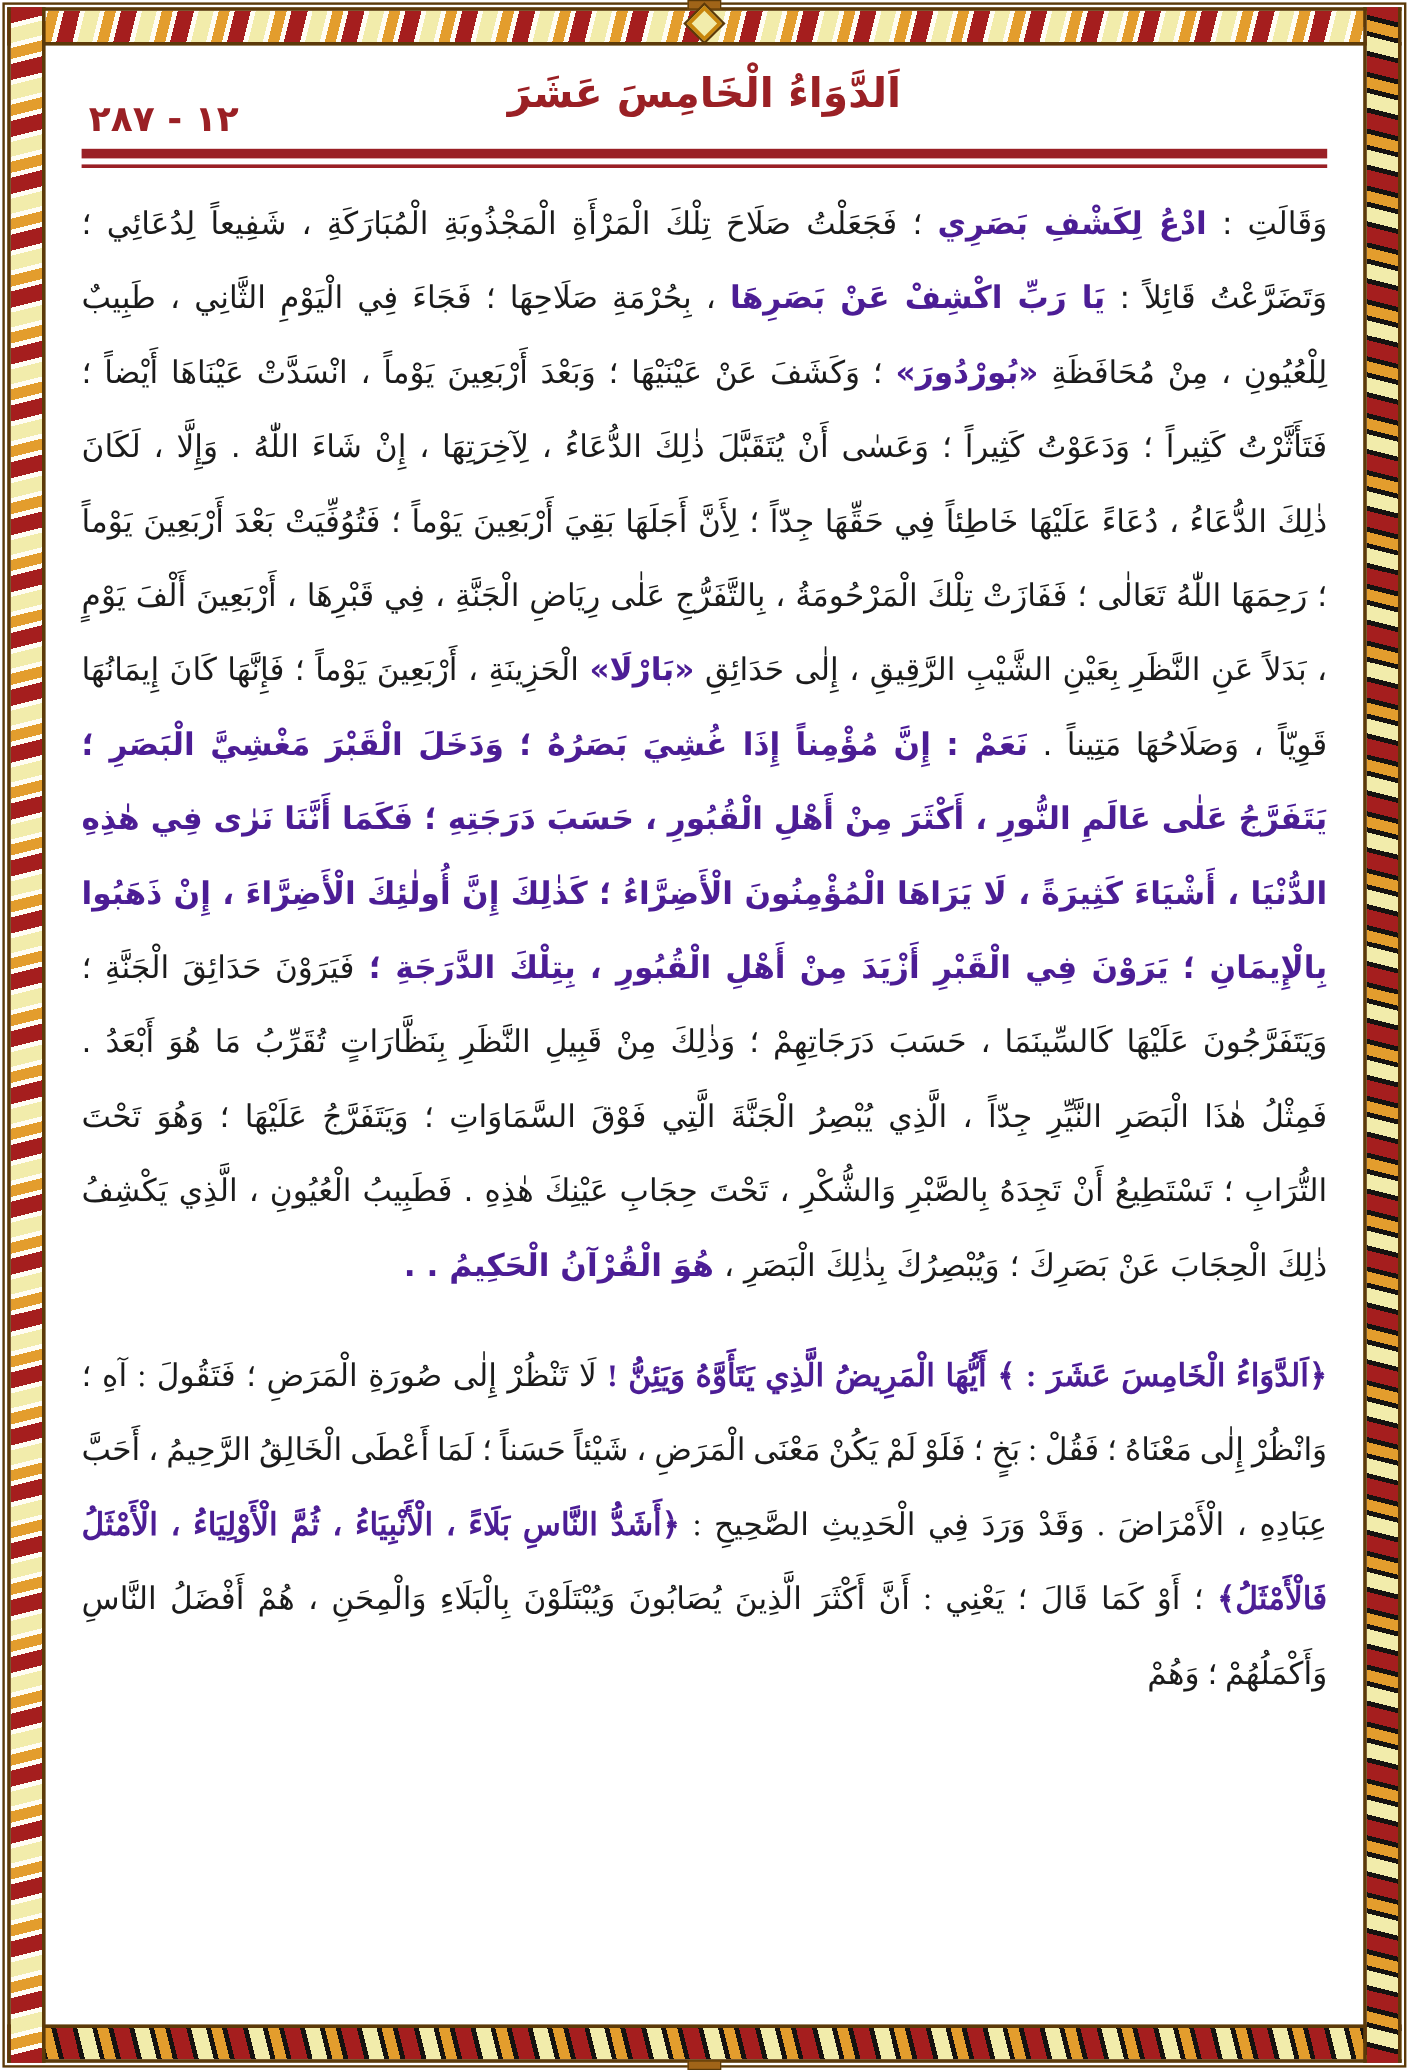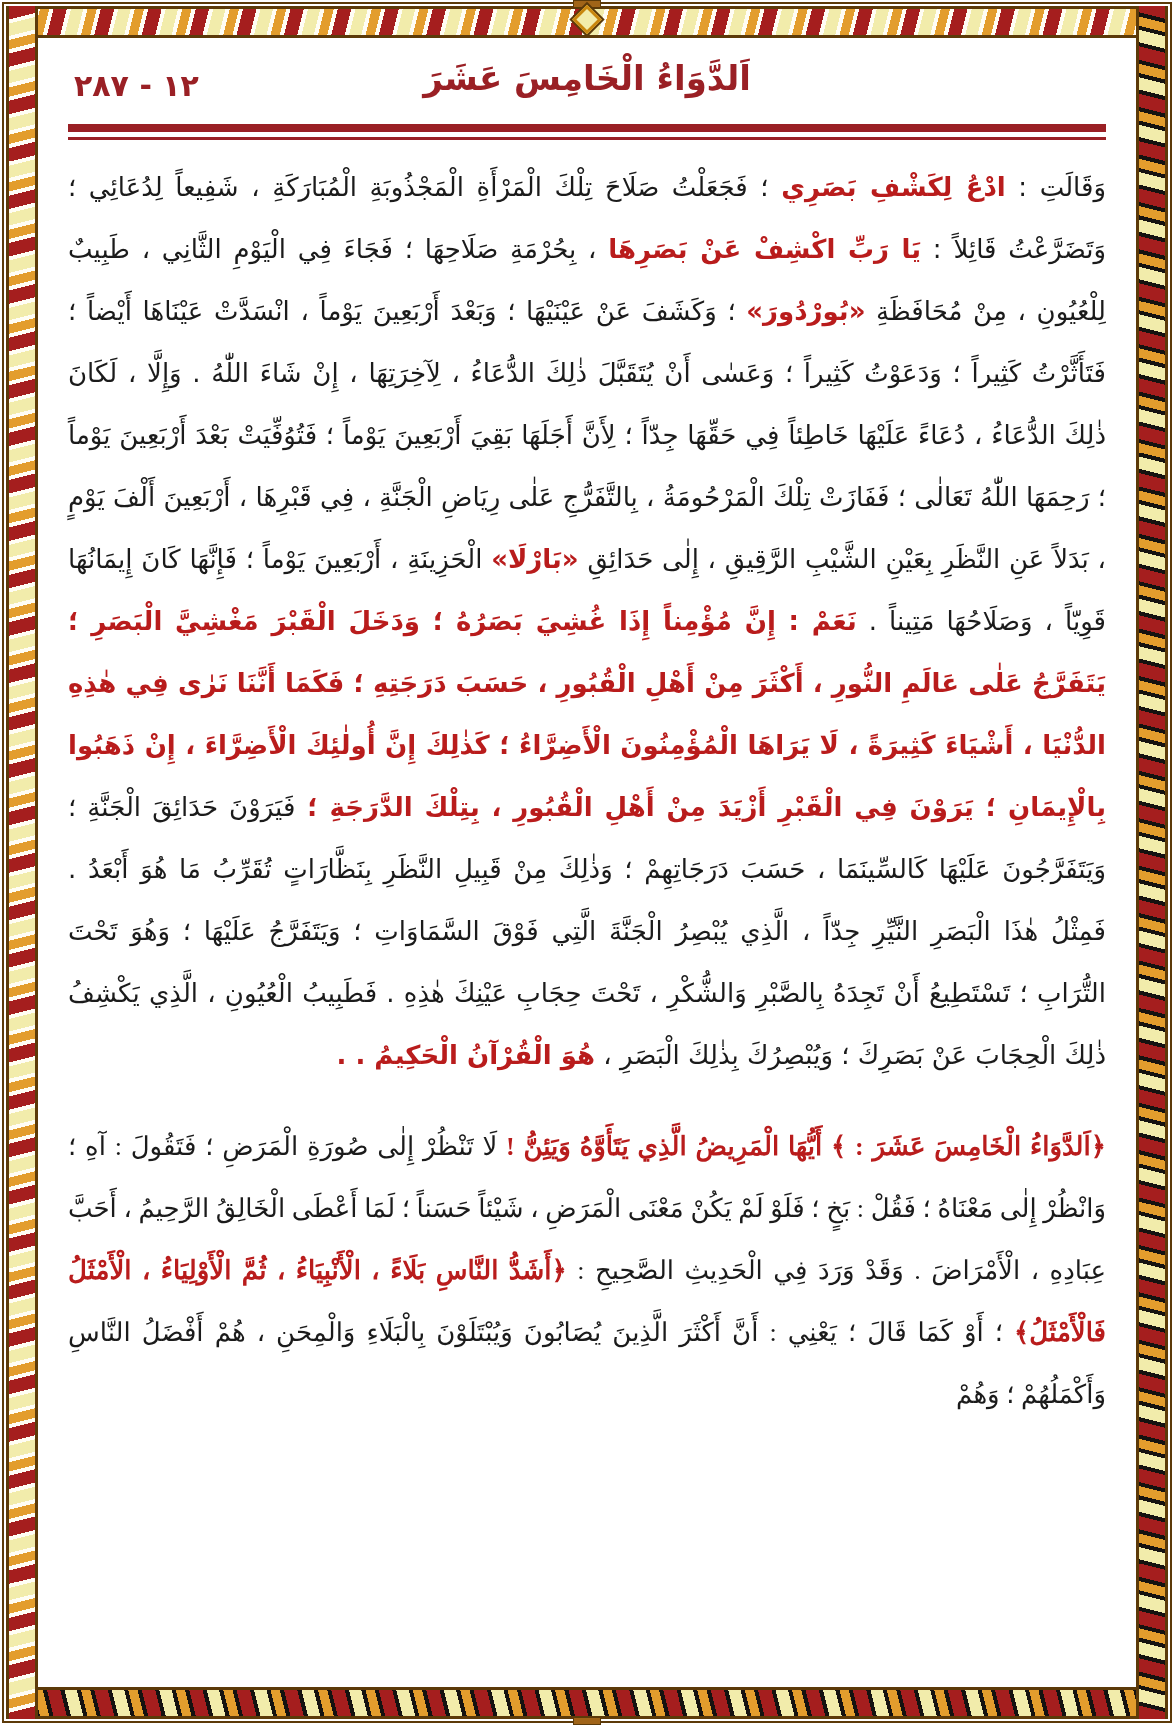--- a/index.html
+++ b/index.html
@@ -64,21 +64,21 @@
   .tick-top{top:0px;} .tick-bottom{bottom:0px;}
 
   
   .content{
     position:absolute; top:38px; bottom:38px; left:38px; right:38px;
     padding:14px 30px 0 30px;
     overflow:hidden;
   }
   .header{position:relative; height:64px;}
   .page-num{
-    position:absolute; left:6px; top:16px;
+    position:absolute; left:6px; top:30px;
     direction:rtl;
     font-size:30px; font-weight:bold; color:#9a2025;
     letter-spacing:2px;
   }
   .title{
     text-align:center;
     font-size:34px; font-weight:bold; color:#9a2025;
     padding-top:6px;
   }
   .rule-thick{height:8px; background:#9a2025; margin-top:8px;}
@@ -88,21 +88,21 @@
     direction:rtl;
     text-align:justify;
     color:#1b1b1b;
     font-size:26px;
     line-height:62px;
     margin-top:16px;
   }
   .body-text p{margin:0;}
   .para-2{margin-top:30px !important;font-family:Liberation Serif, serif;}
   .run.black{color:#1b1b1b; font-weight:normal;}
-  .run.red{color:#b91c1c; font-weight:bold;}
+  .run.red{color:#4c1d95; font-weight:bold;}
 </style>
 </head>
 <body>
 
 <div class="page">
 
   <div class="frame-outer"></div>
   <div class="strip strip-h b-top"></div>
   <div class="strip strip-h b-bottom"></div>
   <div class="strip strip-v b-left"></div>

